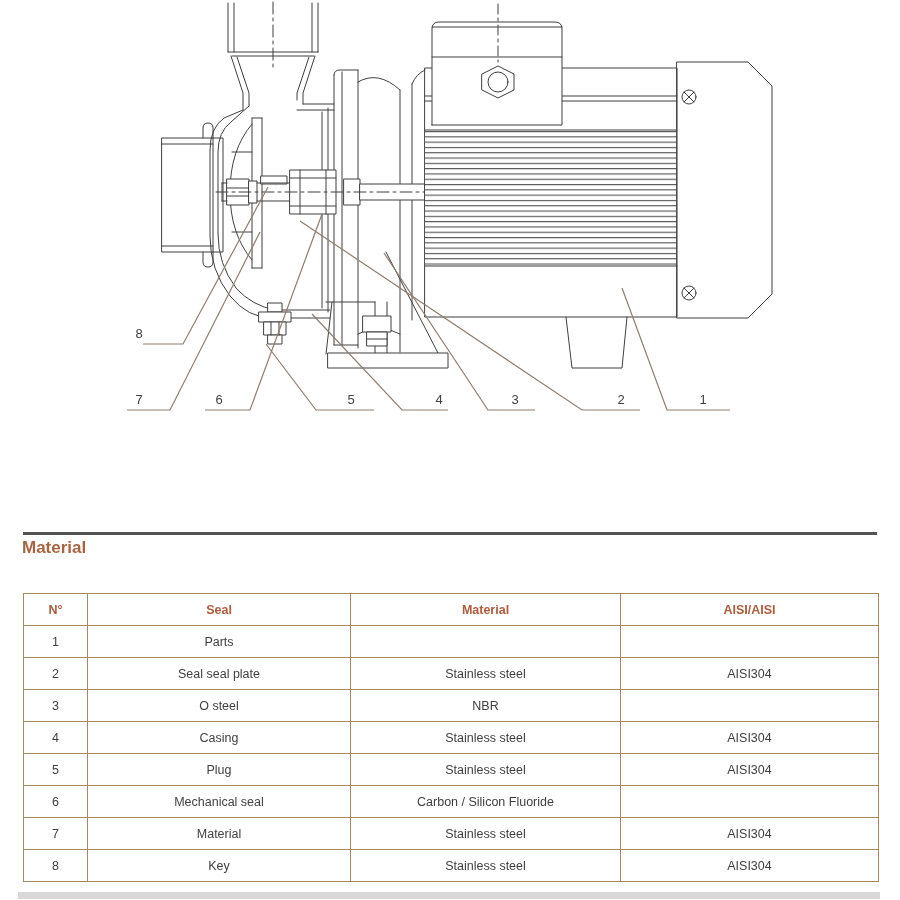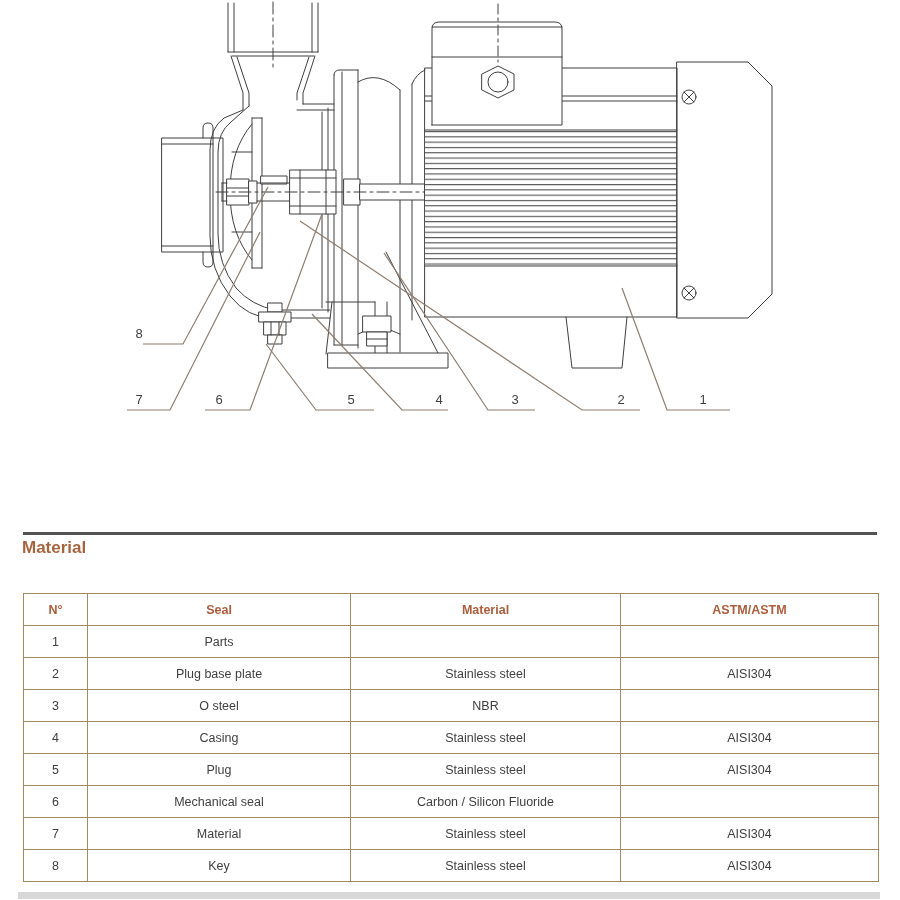--- a/index.html
+++ b/index.html
@@ -160,33 +160,33 @@
       <col style="width:64px">
         <col style="width:263px">
         <col style="width:270px">
         <col style="width:258px">
     </colgroup>
     <thead>
       <tr id="mat-head">
           <th>N°</th>
           <th>Seal</th>
           <th>Material</th>
-          <th>ASTM/ASTM</th>
+          <th>AISI/AISI</th>
         </tr>
     </thead>
     <tbody id="mat-body">
         <tr>
           <td>1</td>
           <td>Parts</td>
           <td></td>
           <td></td>
         </tr>
         <tr>
           <td>2</td>
-          <td>Plug base plate</td>
+          <td>Seal seal plate</td>
           <td>Stainless steel</td>
           <td>AISI304</td>
         </tr>
         <tr>
           <td>3</td>
           <td>O steel</td>
           <td>NBR</td>
           <td></td>
         </tr>
         <tr>

